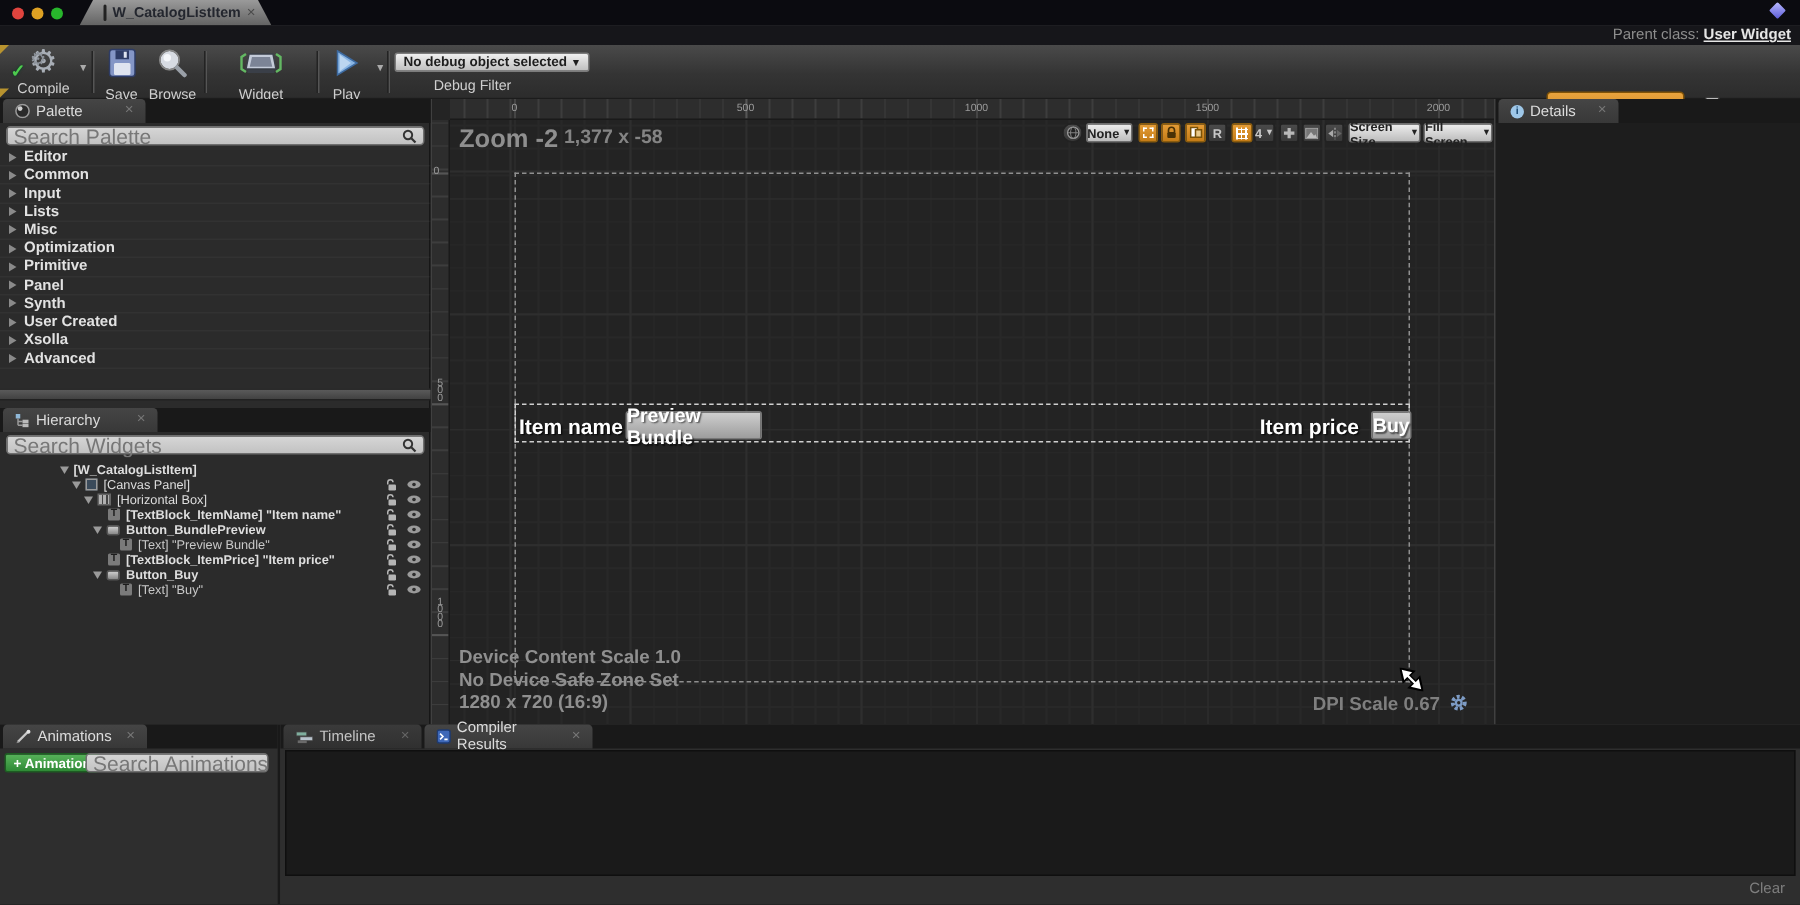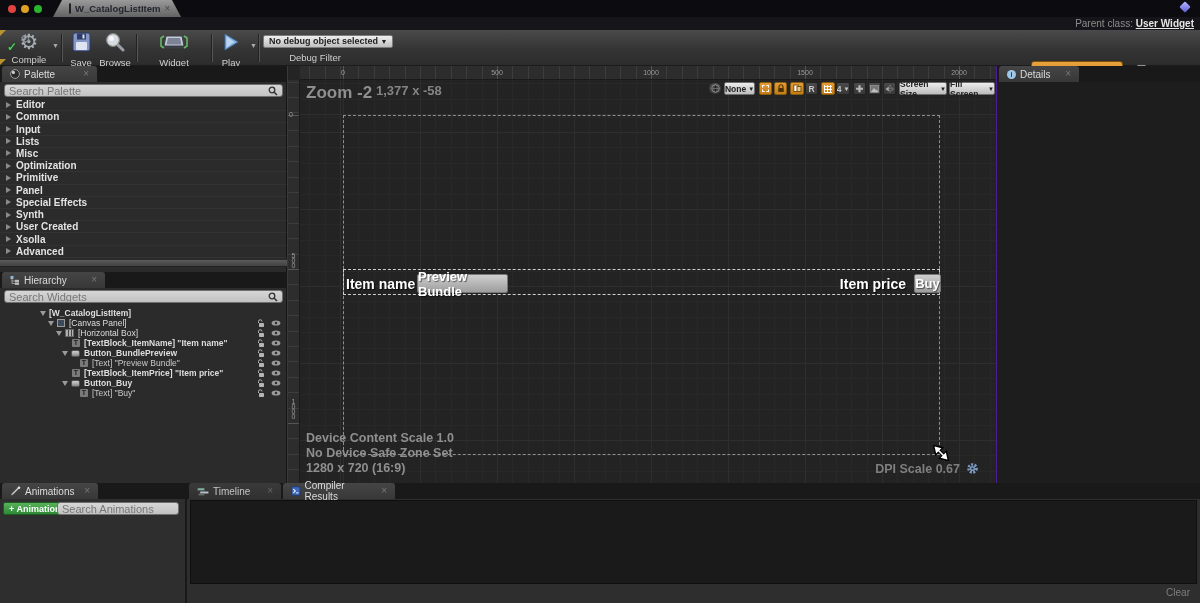--- a/index.html
+++ b/index.html
@@ -1,19 +1,19 @@
 <!DOCTYPE html>
 <html><head>
 <meta charset="utf-8">
 <style>
   * { margin:0; padding:0; box-sizing:border-box; }
   html,body { background:#111; }
   #app {
     position:relative; width:1200px; height:603px; overflow:hidden;
-    background:#4c1d95; font-family:"Liberation Sans", sans-serif;
+    background:#404040; font-family:"Liberation Sans", sans-serif;
     -webkit-font-smoothing:antialiased; color:#ccc;
   }
   .abs { position:absolute; }
 
   
   .titlebar { left:0; top:0; width:1200px; height:17px; background:#0b0b10; }
   .light { width:8px; height:8px; border-radius:50%; top:5px; }
   .doc-tab {
     left:53px; top:0; width:128px; height:17px;
     background:linear-gradient(#9a9a9a,#636363);
@@ -52,21 +52,21 @@
   .graph-btn { left:1136px; top:33px; display:flex; align-items:center; gap:5px; }
   .graph-btn span { color:#cfcfcf; font-size:12px; }
 
   
   .tabstrip { background:#191919; }
   .ptab { display:flex; align-items:center; gap:4px; padding:0 8px; height:16px;
     background:linear-gradient(#454545,#383838); border-radius:3px 3px 0 0; position:absolute; }
   .ptab .t { font-size:10px; color:#dcdcdc; }
   .searchbox { background:linear-gradient(#d6d6d6,#c2c2c2); border:1px solid #6f6f6f; border-radius:3px;
     display:flex; align-items:center; height:13px; padding:0 4px; }
-  .searchbox input { flex:1; background:transparent; border:none; outline:none; font-size:11px;
+  .searchbox input { flex:1; background:transparent; border:none; outline:none; font-size:14px;
     color:#3a3a3a; font-family:"Liberation Sans",sans-serif; }
   .searchbox input::placeholder { color:#777; }
 
   
   .leftpanel { left:0; top:66px; width:287px; height:417px; background:#2b2b2b; border-right:1px solid #161616; }
   .pal-row { height:12.23px; display:flex; align-items:center; gap:5px; padding-left:6px;
     border-bottom:1px solid rgba(255,255,255,0.035); }
   .pal-row .lbl { font-size:10px; font-weight:bold; color:#e2e2e2; }
   .exp { width:0; height:0; border-style:solid; border-width:3.5px 0 3.5px 5px;
     border-color:transparent transparent transparent #8a8a8a; }
@@ -272,24 +272,20 @@
       <div class="pal-row">
           <span class="exp"></span>
           <span class="lbl">Primitive</span>
         </div>
       <div class="pal-row">
           <span class="exp"></span>
           <span class="lbl">Panel</span>
         </div>
       <div class="pal-row">
           <span class="exp"></span>
-          <span class="lbl">Special Effects</span>
-        </div>
-      <div class="pal-row">
-          <span class="exp"></span>
           <span class="lbl">Synth</span>
         </div>
       <div class="pal-row">
           <span class="exp"></span>
           <span class="lbl">User Created</span>
         </div>
       <div class="pal-row">
           <span class="exp"></span>
           <span class="lbl">Xsolla</span>
         </div>

